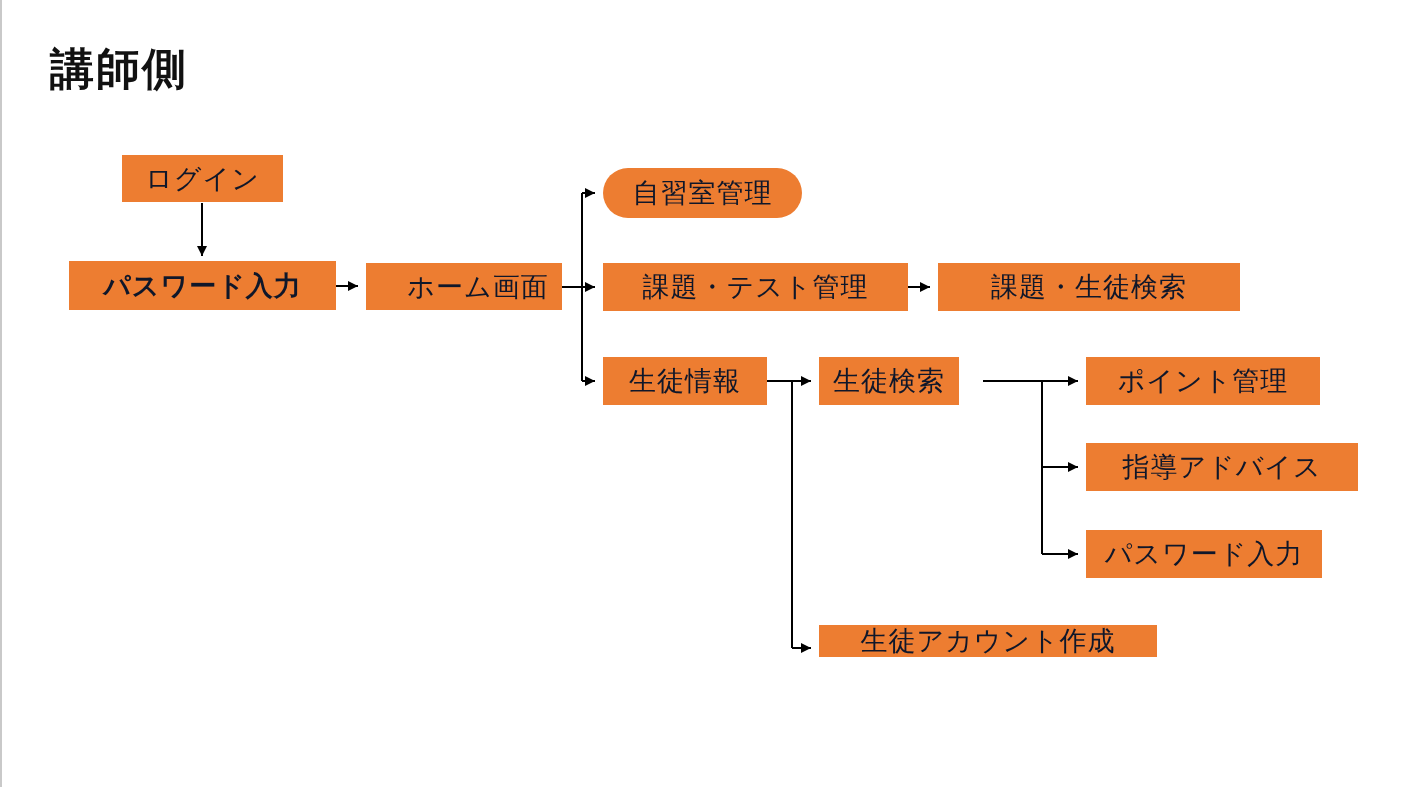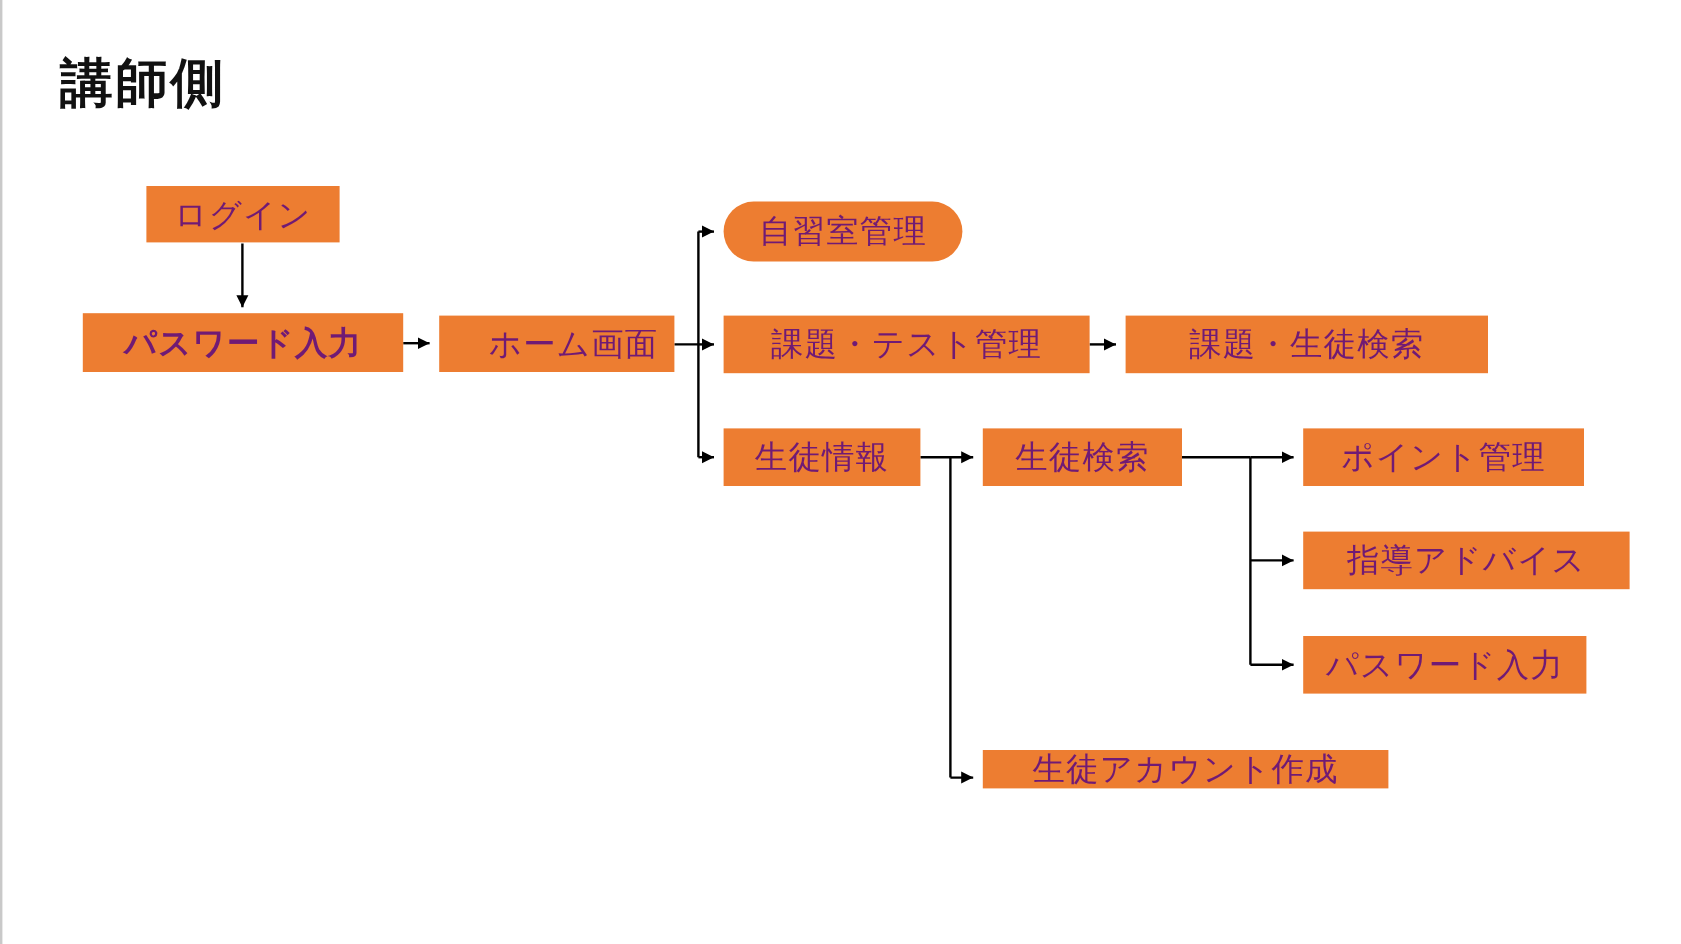--- a/index.html
+++ b/index.html
@@ -28,37 +28,37 @@
     letter-spacing: 2px;
   }
   svg.connectors {
     position: absolute;
     left: 0;
     top: 0;
   }
   .node {
     position: absolute;
     background: #ED7D31;
-    color: #701a75;
+    color: #0f172a;
     display: flex;
     align-items: center;
     justify-content: center;
     font-size: 27px;
     letter-spacing: 1px;
     box-sizing: border-box;
     white-space: nowrap;
   }
   #n-login         { left: 120px;  top: 155px; width: 161px; height: 47px; }
   #n-password      { left: 67px;   top: 261px; width: 267px; height: 49px; font-weight: bold; }
   #n-home          { left: 364px;  top: 263px; width: 196px; height: 47px; padding-left: 28px; }
   #n-study         { left: 601px;  top: 168px; width: 199px; height: 50px; border-radius: 25px; }
   #n-taskmgmt      { left: 601px;  top: 263px; width: 305px; height: 48px; }
   #n-taskcreate    { left: 936px;  top: 263px; width: 302px; height: 48px; }
   #n-studentinfo   { left: 601px;  top: 357px; width: 164px; height: 48px; }
-  #n-studentsearch { left: 817px;  top: 357px; width: 166px; height: 48px; }
+  #n-studentsearch { left: 817px;  top: 357px; width: 140px; height: 48px; }
   #n-point         { left: 1084px; top: 357px; width: 234px; height: 48px; }
   #n-advice        { left: 1084px; top: 443px; width: 272px; height: 48px; }
   #n-log           { left: 1084px; top: 530px; width: 236px; height: 48px; }
   #n-account       { left: 817px;  top: 625px; width: 338px; height: 32px; }
 </style>
 </head>
 <body>
 
 <div class="slide">
 

